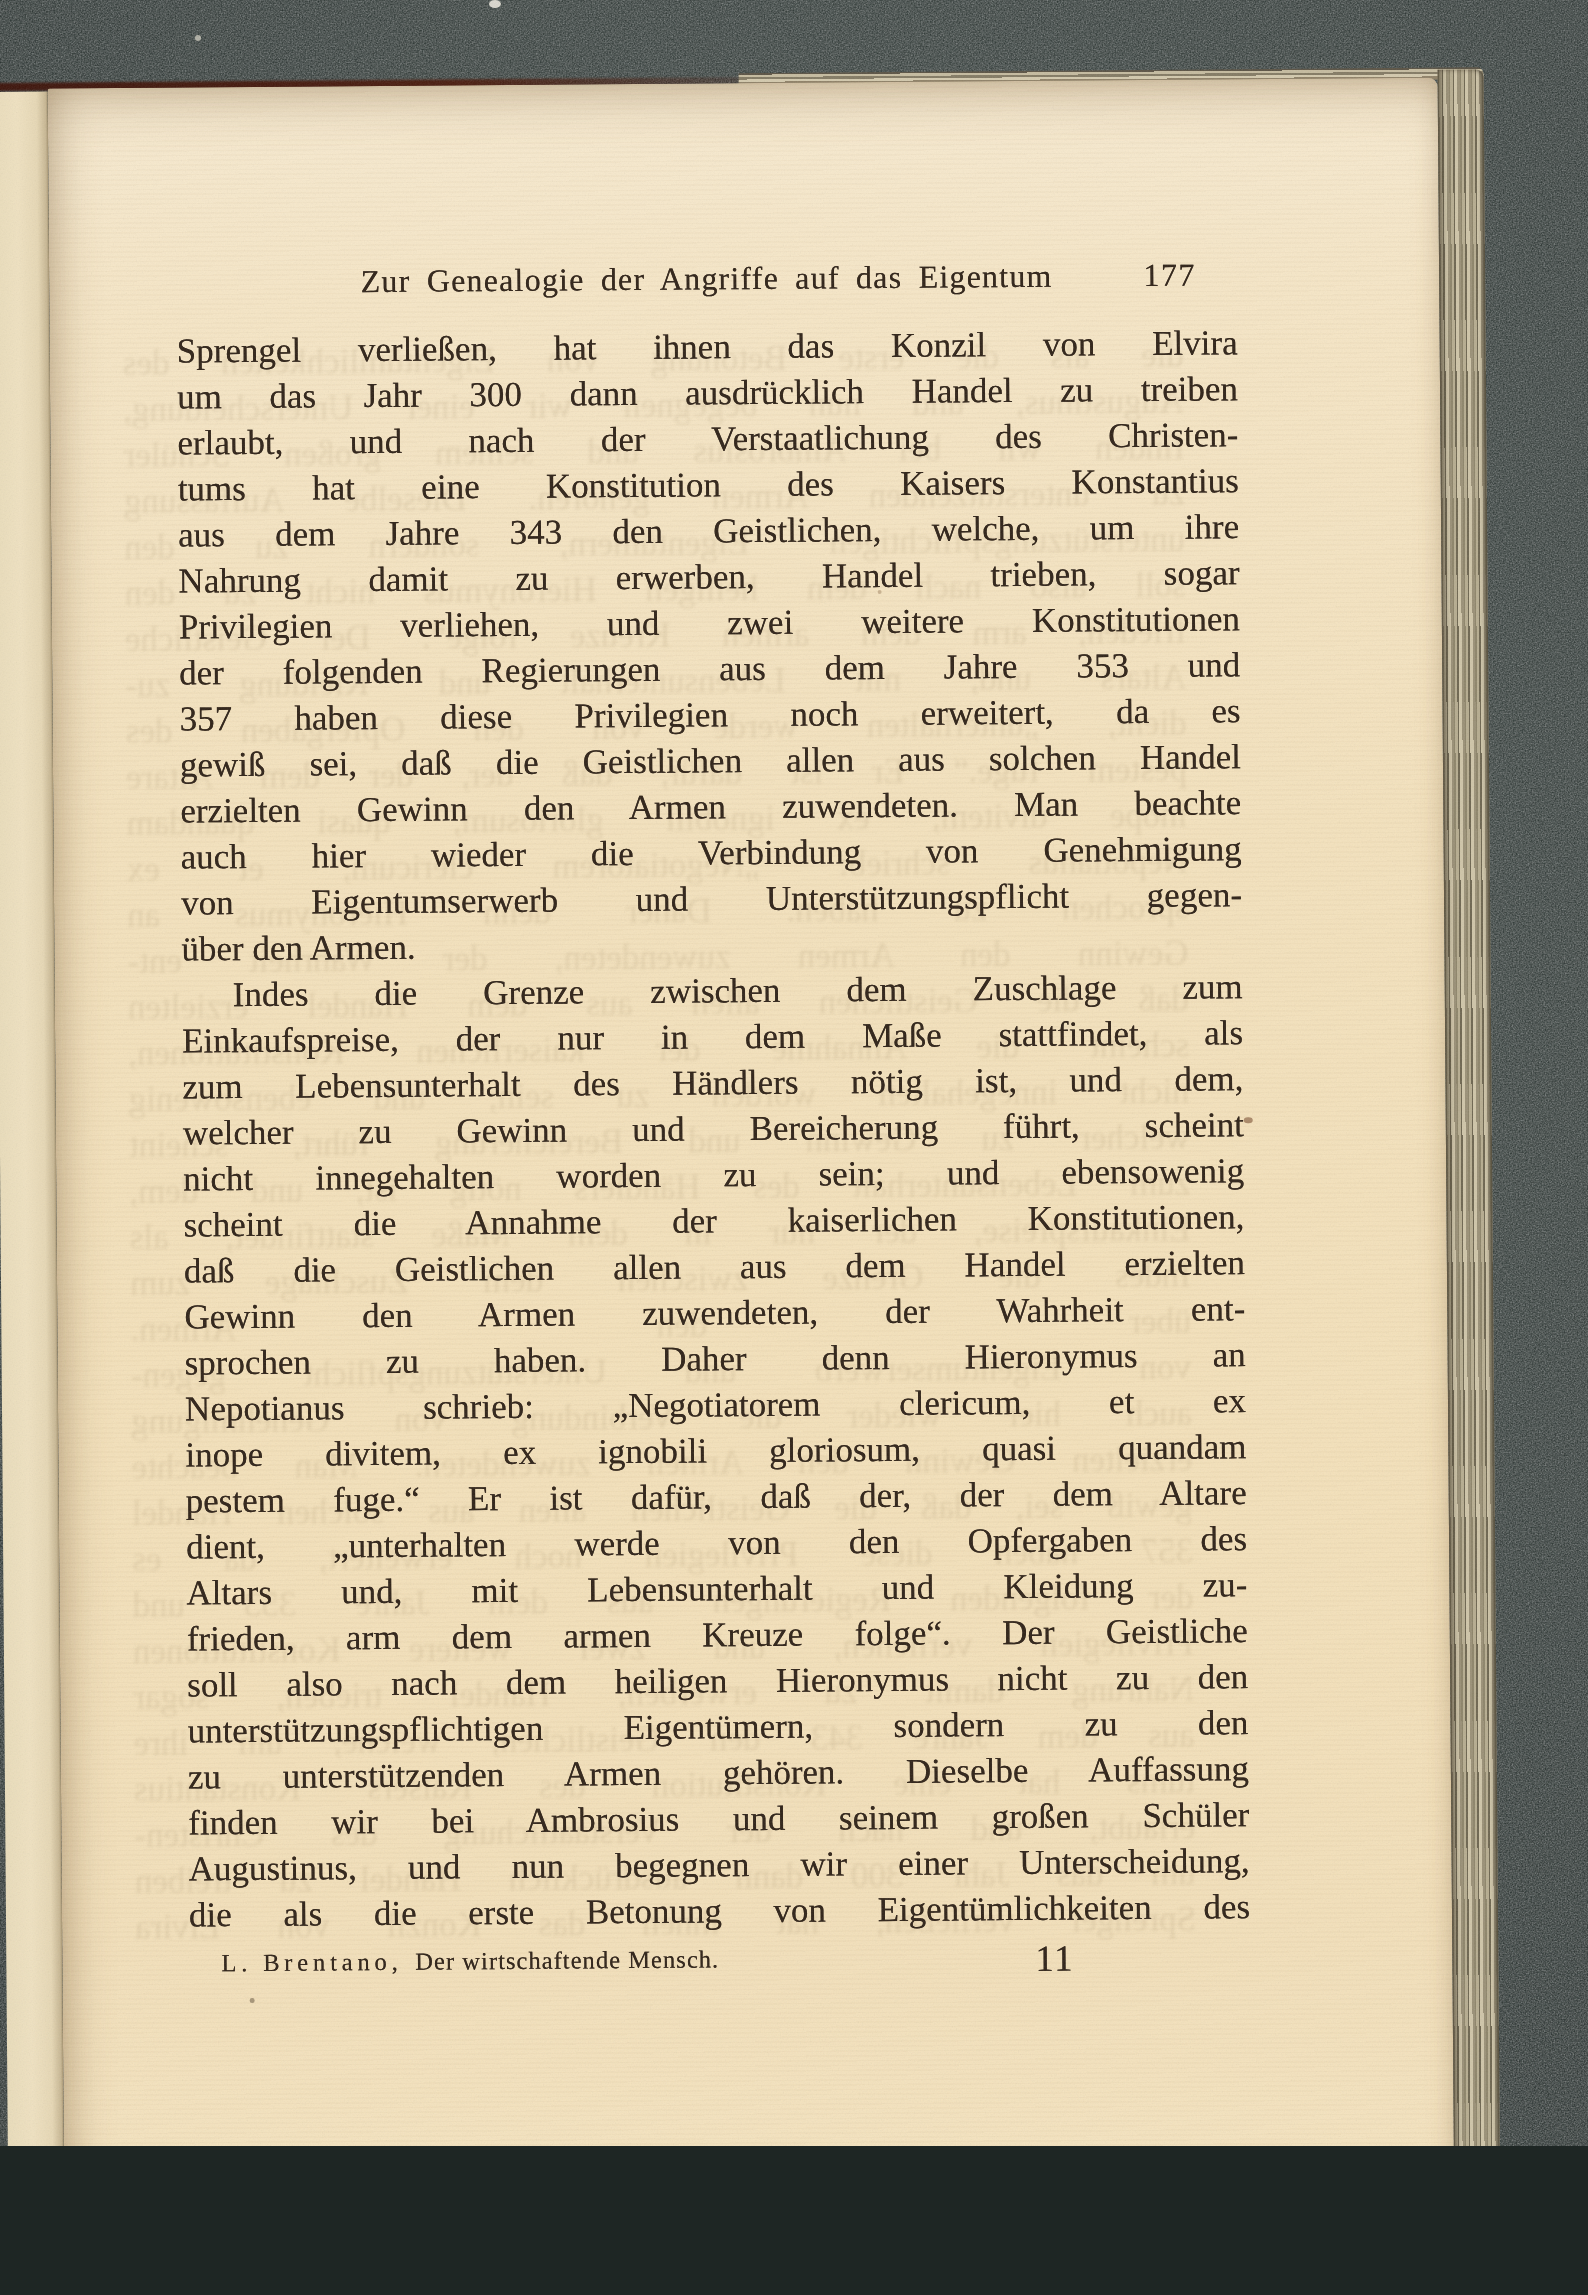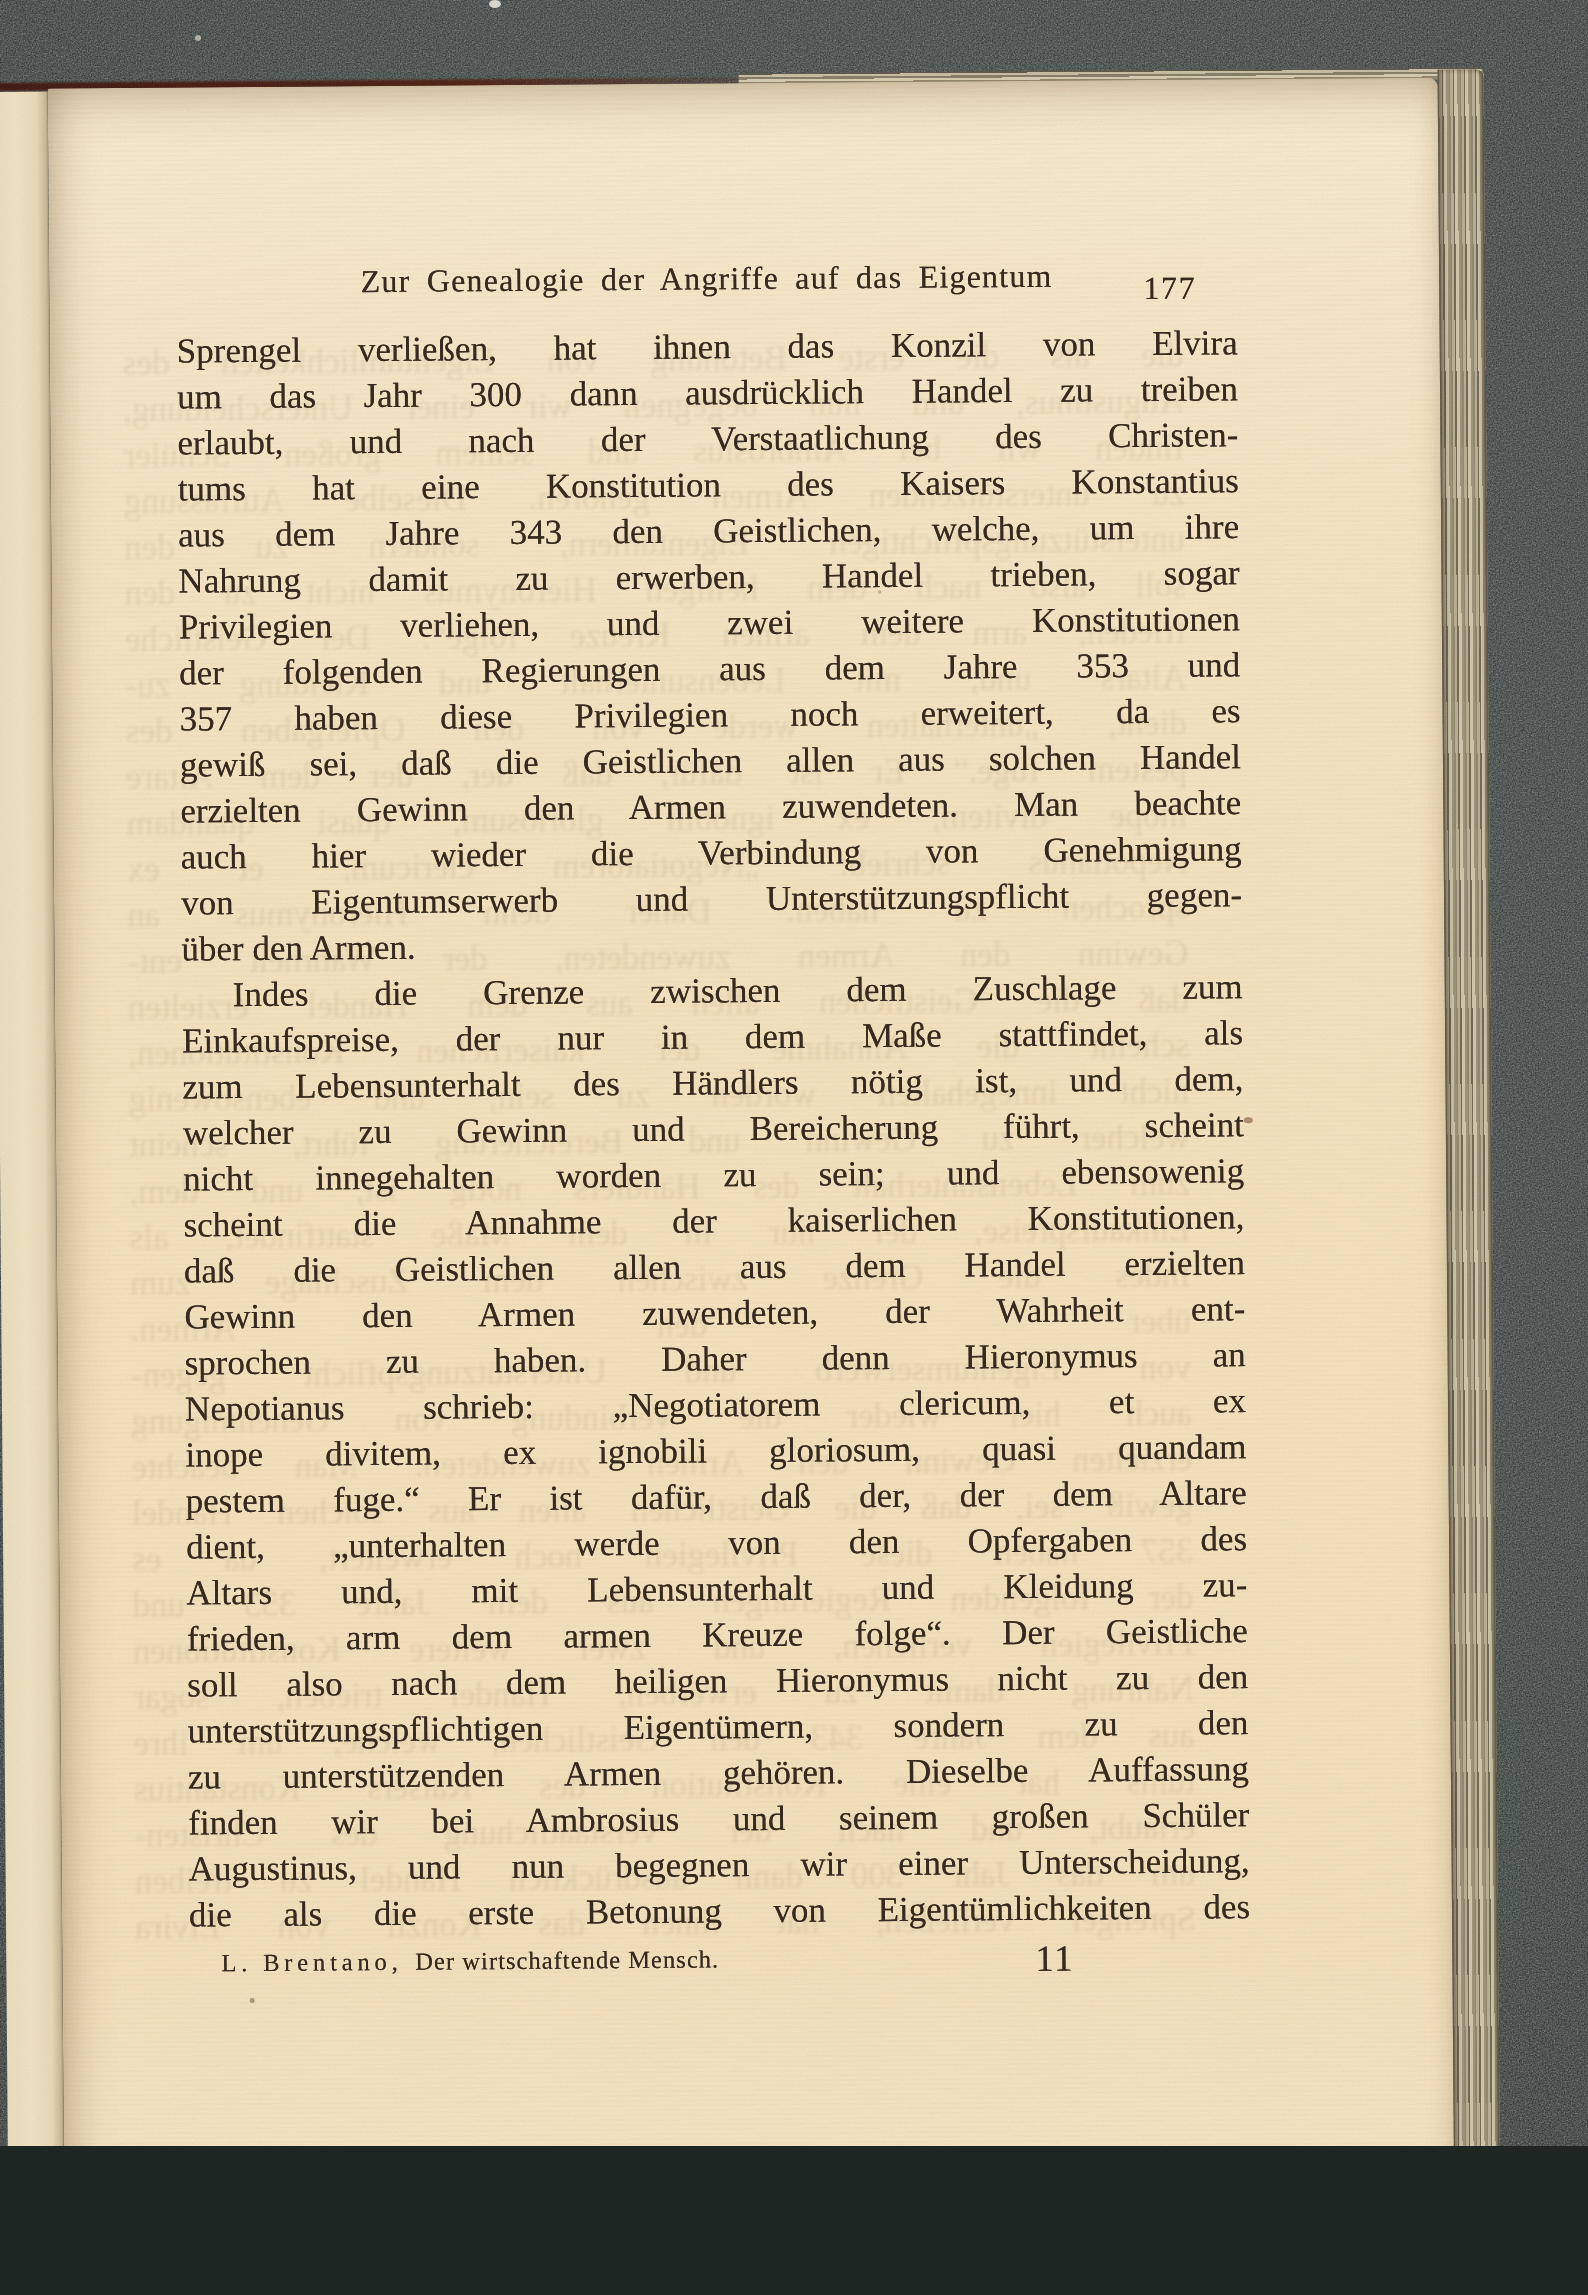--- a/index.html
+++ b/index.html
@@ -50,21 +50,21 @@
   
   .ghost{position:absolute;left:73px;top:253px;width:1061px;
       transform:scaleX(-1);opacity:.15;color:#8a744e;filter:blur(1.4px);
       font-size:35px;line-height:46px;pointer-events:none;}
   .ghost div{text-align:justify;text-align-last:justify;height:46px;overflow:hidden;}
   
   .textblock{position:absolute;left:127px;top:177px;width:1061px;color:#2e2116;
       text-shadow:0 0 0.6px rgba(46,33,22,.85);}
   .header{position:relative;height:41px;font-size:32px;letter-spacing:1.2px;word-spacing:7.1px;
       text-align:center;}
-  .hpage{position:absolute;right:41px;top:13px;letter-spacing:1.6px;font-family:Liberation Serif, serif;}
+  .hpage{position:absolute;right:41px;top:0;letter-spacing:1.6px;font-family:Liberation Serif, serif;}
   .body{position:absolute;left:0;top:64px;width:1061px;font-size:35px;}
   .body .ln{height:46px;line-height:46px;text-align:justify;text-align-last:justify;
       white-space:normal;overflow:visible;}
   .body .ln.flush{text-align-last:left;}
   .body .ln.indent{padding-left:51px;width:1010px;}
   .footer{position:absolute;left:32px;top:1685px;width:1029px;font-size:24.6px;white-space:nowrap;}
   .footer .author{letter-spacing:4.8px;}
   .footer .work{margin-left:12.7px;letter-spacing:1px;}
   .footer .sig{position:absolute;left:814px;top:-6.4px;font-size:37px;letter-spacing:1.6px;}
   

